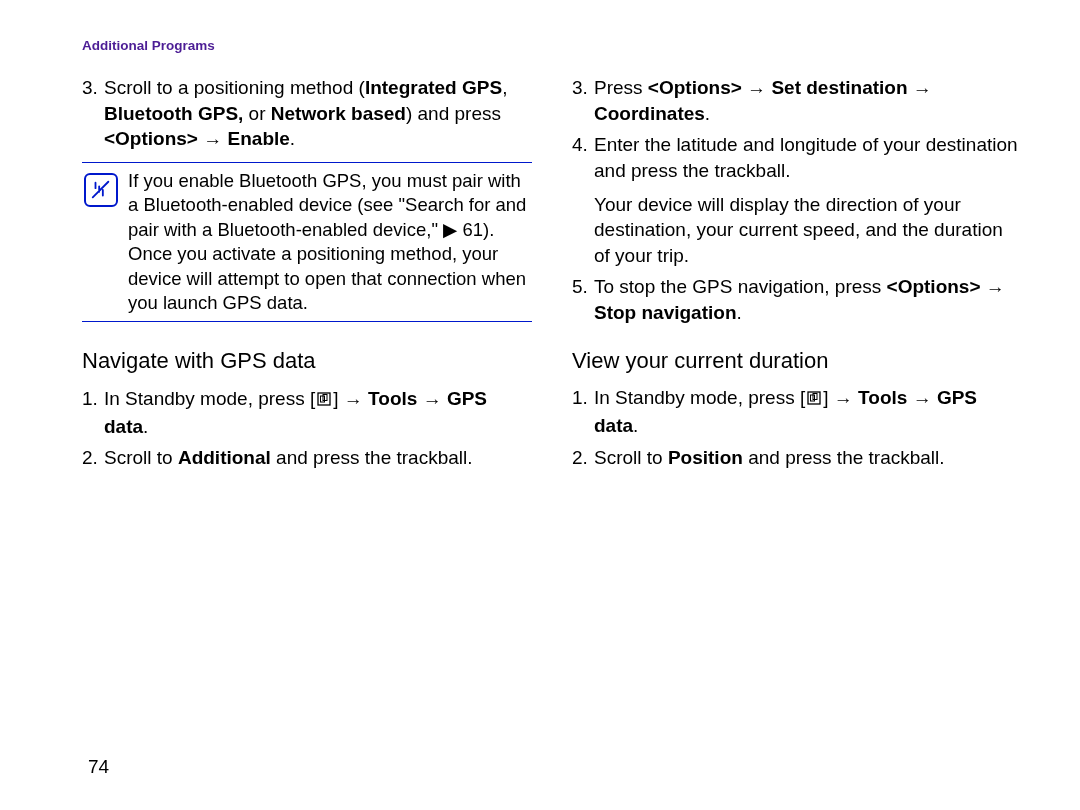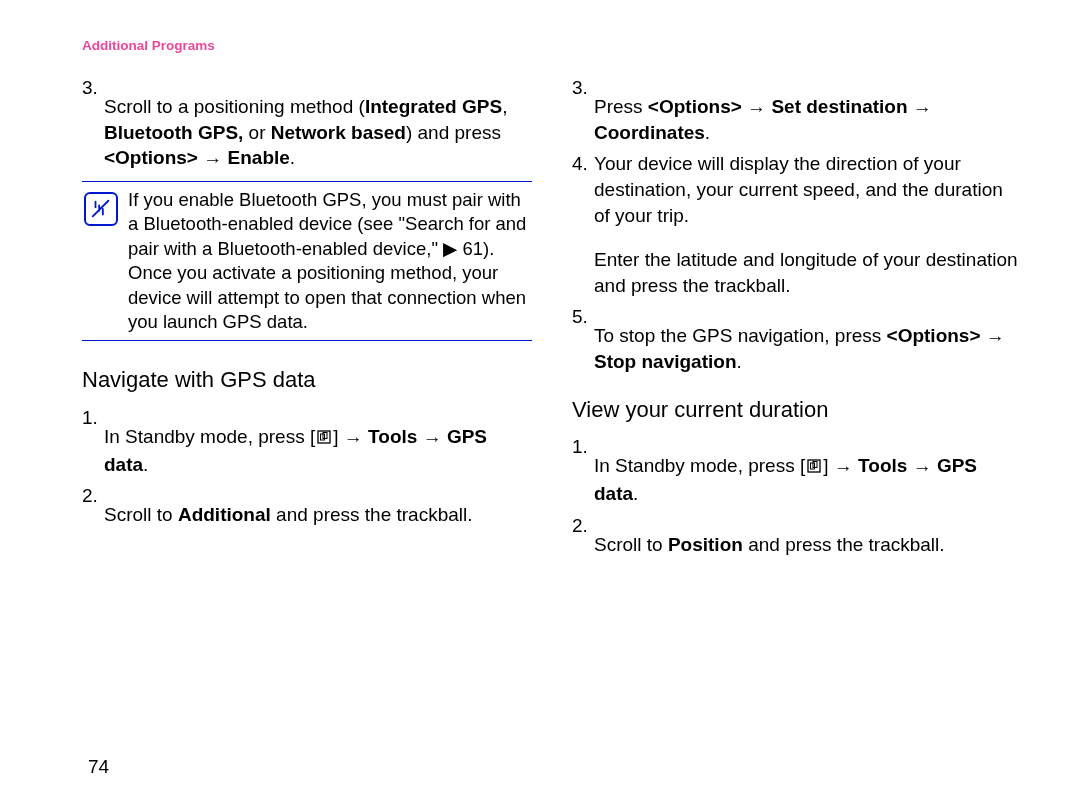--- a/index.html
+++ b/index.html
@@ -12,21 +12,21 @@
     overflow: hidden;
   }
   .page {
     width: 1080px;
     height: 810px;
     position: relative;
     padding: 38px 58px 0 82px;
     box-sizing: border-box;
   }
   .section-header {
-    color: #ec4899;
+    color: #4c1d95;
     font-weight: bold;
     font-size: 13.5px;
     margin-bottom: 22px;
   }
   .columns {
     display: flex;
     gap: 40px;
   }
   .col {
     flex: 1;
@@ -37,21 +37,21 @@
   .step {
     display: flex;
     margin-bottom: 6px;
   }
   .step-num {
     min-width: 22px;
   }
   .step-body p {
     margin: 0 0 8px 0;
   }
-  .step-body p:last-child { margin-bottom: 0; margin-top: 19px; }
+  .step-body p:last-child { margin-bottom: 0; }
   b { font-weight: bold; }
   .note-box {
     border-top: 1.5px solid #0018cc;
     border-bottom: 1.5px solid #0018cc;
     margin: 10px 0 24px 0;
     padding: 6px 2px 6px 2px;
     display: flex;
     gap: 10px;
   }
   .note-icon {
@@ -152,22 +152,22 @@
         <div class="step-body">
           <p>
             <span>Press </span><b>&lt;Options&gt;</b> <span class="arrow">→</span> <b>Set destination</b> <span class="arrow">→</span> <b>Coordinates</b><span>.</span>
           </p>
         </div>
       </div>
 
       <div class="step">
         <div class="step-num">4.</div>
         <div class="step-body">
+          <p>Enter the latitude and longitude of your destination and press the trackball.</p>
           <p>Your device will display the direction of your destination, your current speed, and the duration of your trip.</p>
-          <p>Enter the latitude and longitude of your destination and press the trackball.</p>
         </div>
       </div>
 
       <div class="step">
         <div class="step-num">5.</div>
         <div class="step-body">
           <p>
             <span>To stop the GPS navigation, press </span><b>&lt;Options&gt;</b> <span class="arrow">→</span> <b>Stop navigation</b><span>.</span>
           </p>
         </div>

